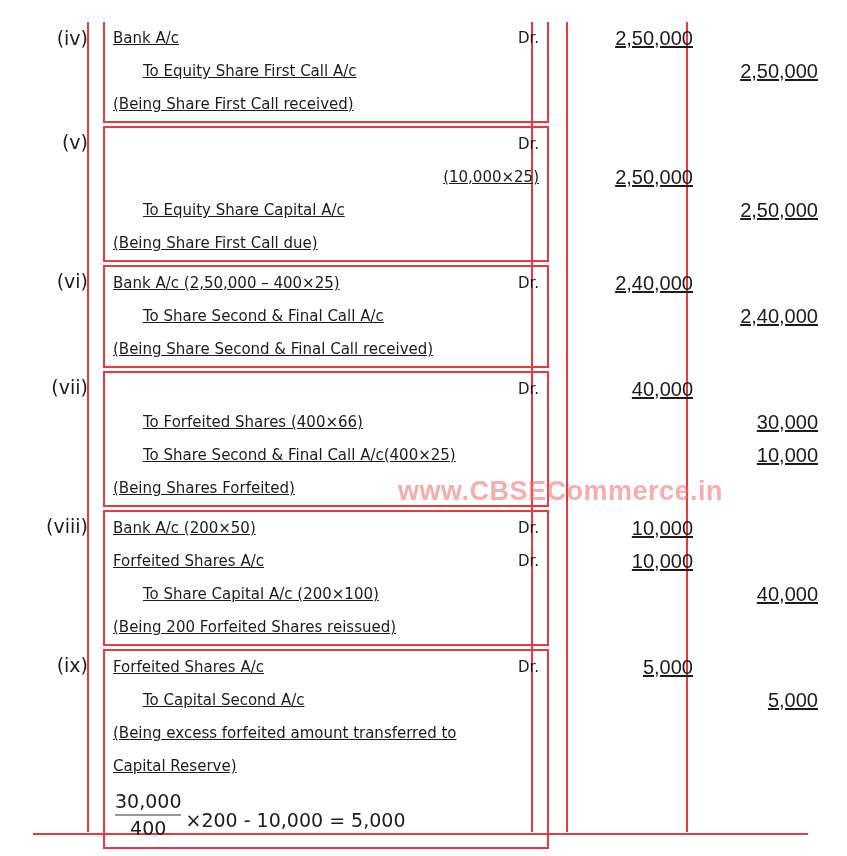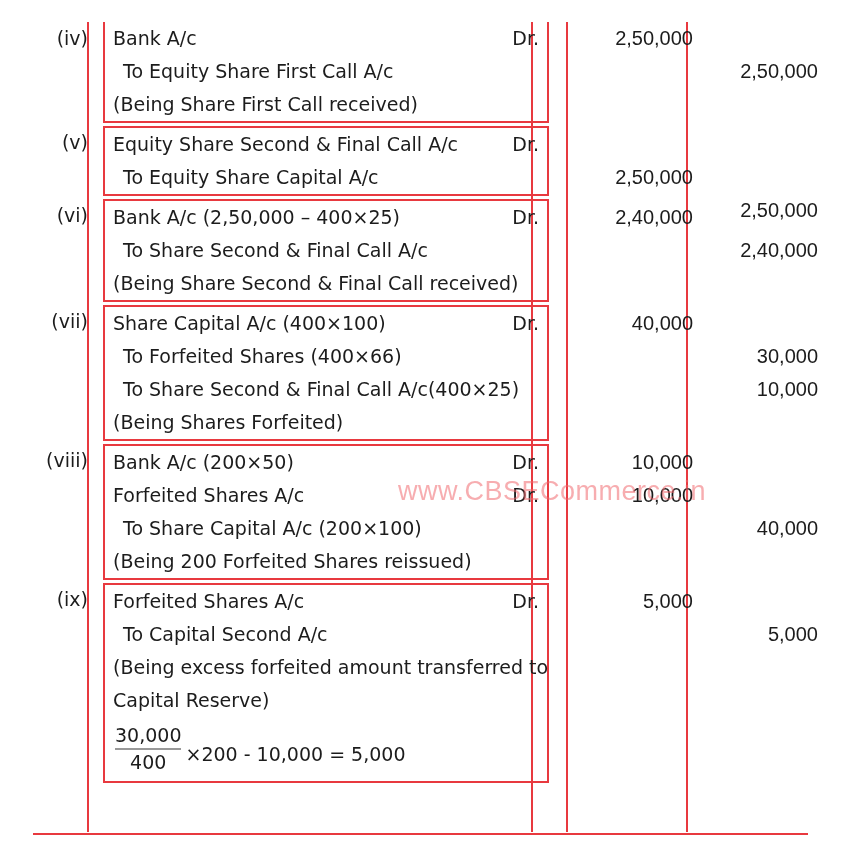--- a/index.html
+++ b/index.html
@@ -24,43 +24,43 @@
   .entry-no{
     position:absolute;left:0;top:0;width:72px;height:33px;
     line-height:33px;text-align:right;font-size:19px;
   }
   .pbox{
     margin-left:87px;width:446px;box-sizing:border-box;
     border:2px solid var(--line);
     margin-bottom:3px;
   }
   .pbox.first{border-top:none;}
-  .prow{height:33px;line-height:33px;font-size:19px;position:relative;
-    padding-left:8px;padding-right:8px;white-space:nowrap;}
-  .prow.indent{padding-left:18px;}
+  .prow{height:33px;line-height:33px;font-size:15px;position:relative;
+    padding-left:8px;padding-right:8px;white-space:nowrap;text-decoration:underline;}
+  .prow.indent{padding-left:38px;}
   .prow.right{text-align:right;}
   .dr{position:absolute;right:8px;top:0;line-height:33px;}
   .amt{
     position:absolute;height:33px;line-height:33px;
     font-family:"Liberation Sans",sans-serif;font-size:20px;
-    text-align:right;box-sizing:border-box;white-space:nowrap;
+    text-align:right;box-sizing:border-box;white-space:nowrap;text-decoration:underline;
   }
   .amt.debit{left:567px;width:118px;padding-right:8px;}
   .amt.credit{left:690px;width:157px;padding-right:45px;}
   .formula{
     display:flex;align-items:center;height:64px;padding-left:10px;
     font-size:19px;
   }
   .frac{display:inline-flex;flex-direction:column;align-items:center;line-height:1.1;}
   .frac .bar{width:66px;height:2px;background:var(--bar);margin:2px 0;}
   .expr{margin-left:4px;margin-top:10px;}
   .watermark{
     position:absolute;left:398px;top:476px;
     font-family:"Liberation Sans",sans-serif;
-    font-weight:normal;font-size:27px;letter-spacing:0.5px;
+    font-weight:bold;font-size:27px;letter-spacing:0.5px;
     color:var(--wm);z-index:5;white-space:nowrap;
   }
 </style>
 </head>
 <body>
 
 <div id="canvas">
   <div class="vline" style="left:87px"></div>
   <div class="vline" style="left:531px"></div>
   <div class="vline" style="left:566px"></div>
@@ -76,41 +76,43 @@
           <div class="prow"><span>Bank A/c</span><span class="dr">Dr.</span></div>
           <div class="prow indent"><span>To Equity Share First Call A/c</span></div>
           <div class="prow"><span>(Being Share First Call received)</span></div>
         </div>
       </div>
       <div class="entry">
         <div class="entry-no">(v)</div>
         <div class="amt debit" style="top: 35px;">2,50,000</div>
         <div class="amt credit" style="top: 68px;">2,50,000</div>
         <div class="pbox">
-          <div class="prow"><span>Equity Share Second &amp; Final Call A/c</span><span class="dr">Dr.</span></div>
+          <div class="prow"><span class="dr">Dr.</span></div>
+          <div class="prow right"><span>(10,000×25)</span></div>
           <div class="prow indent"><span>To Equity Share Capital A/c</span></div>
+          <div class="prow"><span>(Being Share First Call due)</span></div>
         </div>
       </div>
       <div class="entry">
         <div class="entry-no">(vi)</div>
         <div class="amt debit" style="top: 2px;">2,40,000</div>
         <div class="amt credit" style="top: 35px;">2,40,000</div>
         <div class="pbox">
           <div class="prow"><span>Bank A/c (2,50,000 – 400×25)</span><span class="dr">Dr.</span></div>
           <div class="prow indent"><span>To Share Second &amp; Final Call A/c</span></div>
           <div class="prow"><span>(Being Share Second &amp; Final Call received)</span></div>
         </div>
       </div>
       <div class="entry">
         <div class="entry-no">(vii)</div>
         <div class="amt debit" style="top: 2px;">40,000</div>
         <div class="amt credit" style="top: 35px;">30,000</div>
         <div class="amt credit" style="top: 68px;">10,000</div>
         <div class="pbox">
-          <div class="prow"><span>Share Capital A/c (400×100)</span><span class="dr">Dr.</span></div>
+          <div class="prow"><span class="dr">Dr.</span></div>
           <div class="prow indent"><span>To Forfeited Shares (400×66)</span></div>
           <div class="prow indent"><span>To Share Second &amp; Final Call A/c(400×25)</span></div>
           <div class="prow"><span>(Being Shares Forfeited)</span></div>
         </div>
       </div>
       <div class="entry">
         <div class="entry-no">(viii)</div>
         <div class="amt debit" style="top: 2px;">10,000</div>
         <div class="amt debit" style="top: 35px;">10,000</div>
         <div class="amt credit" style="top: 68px;">40,000</div>

